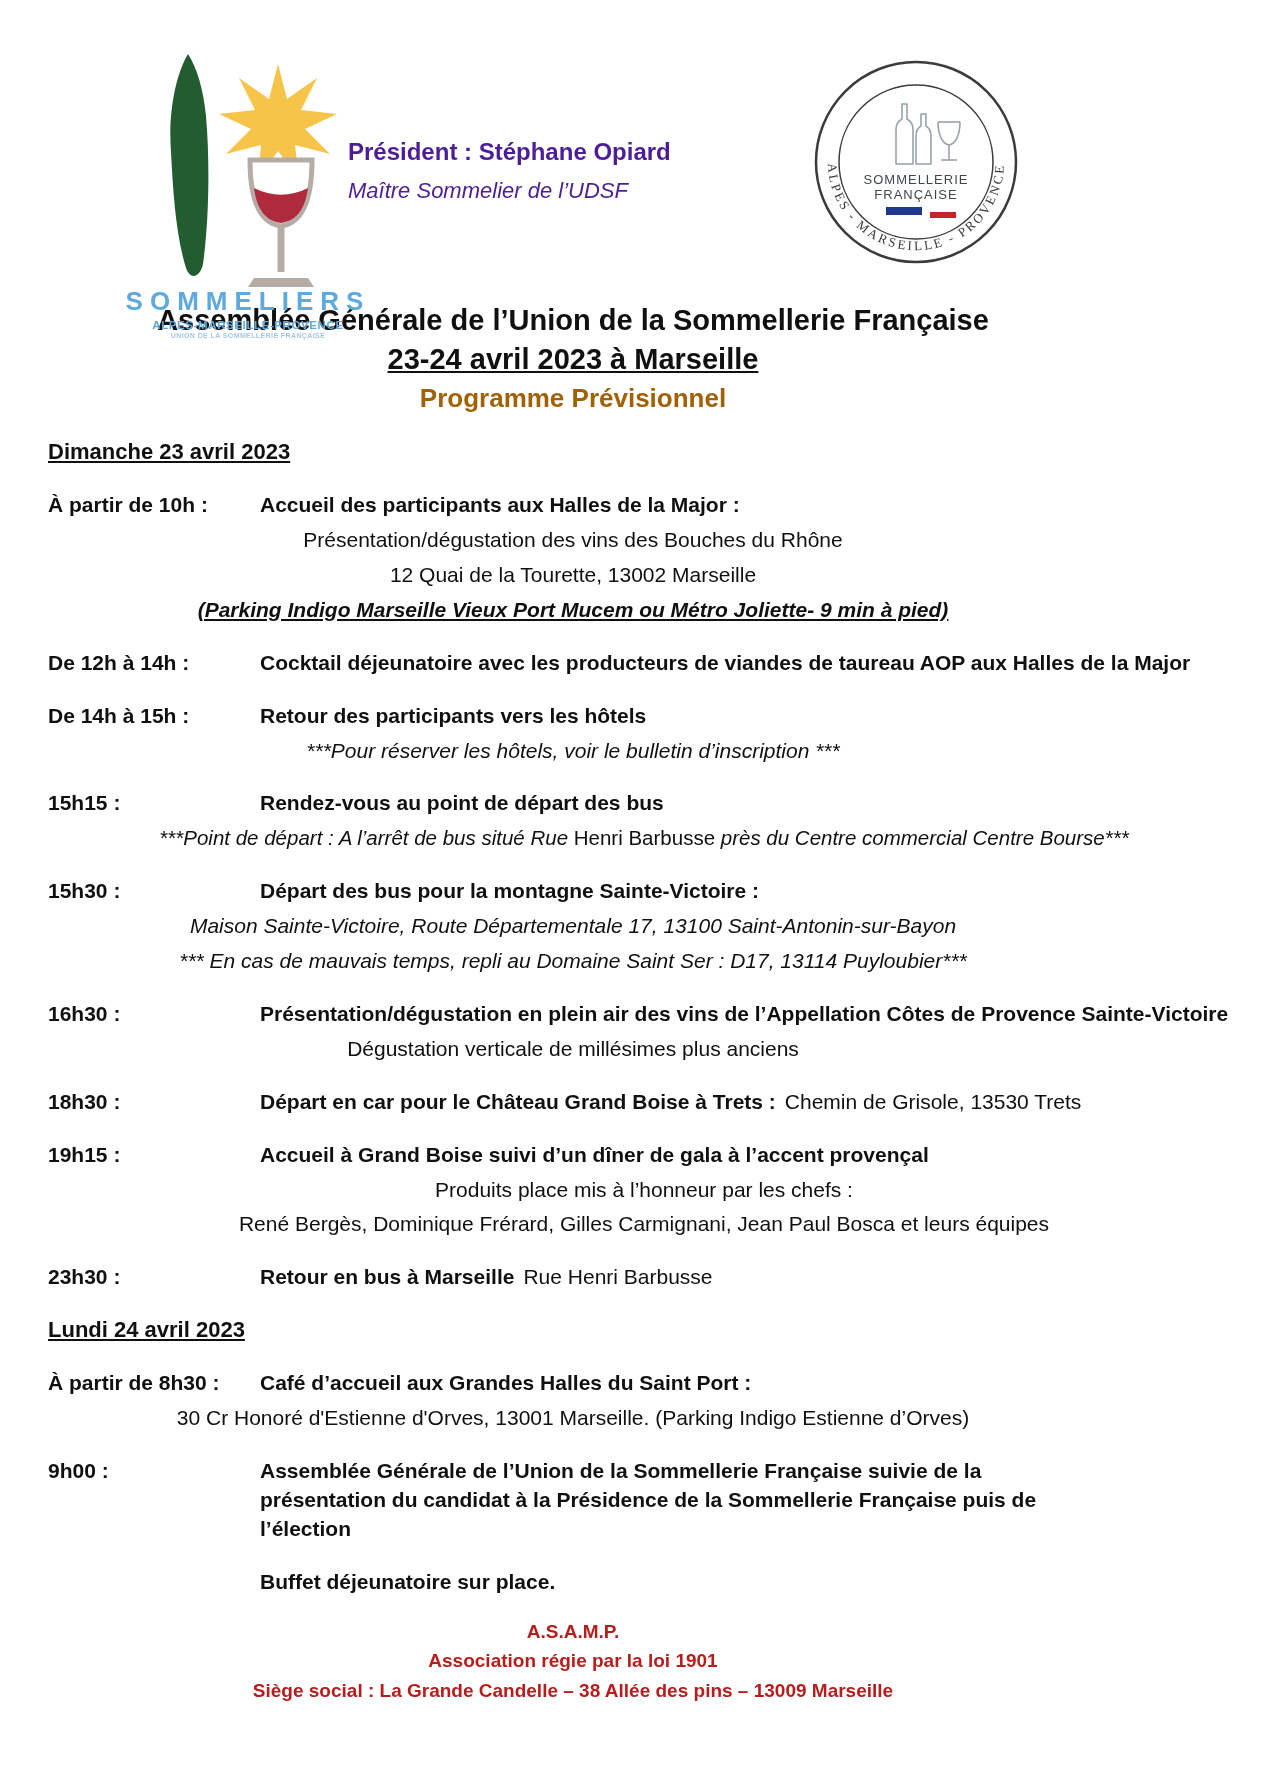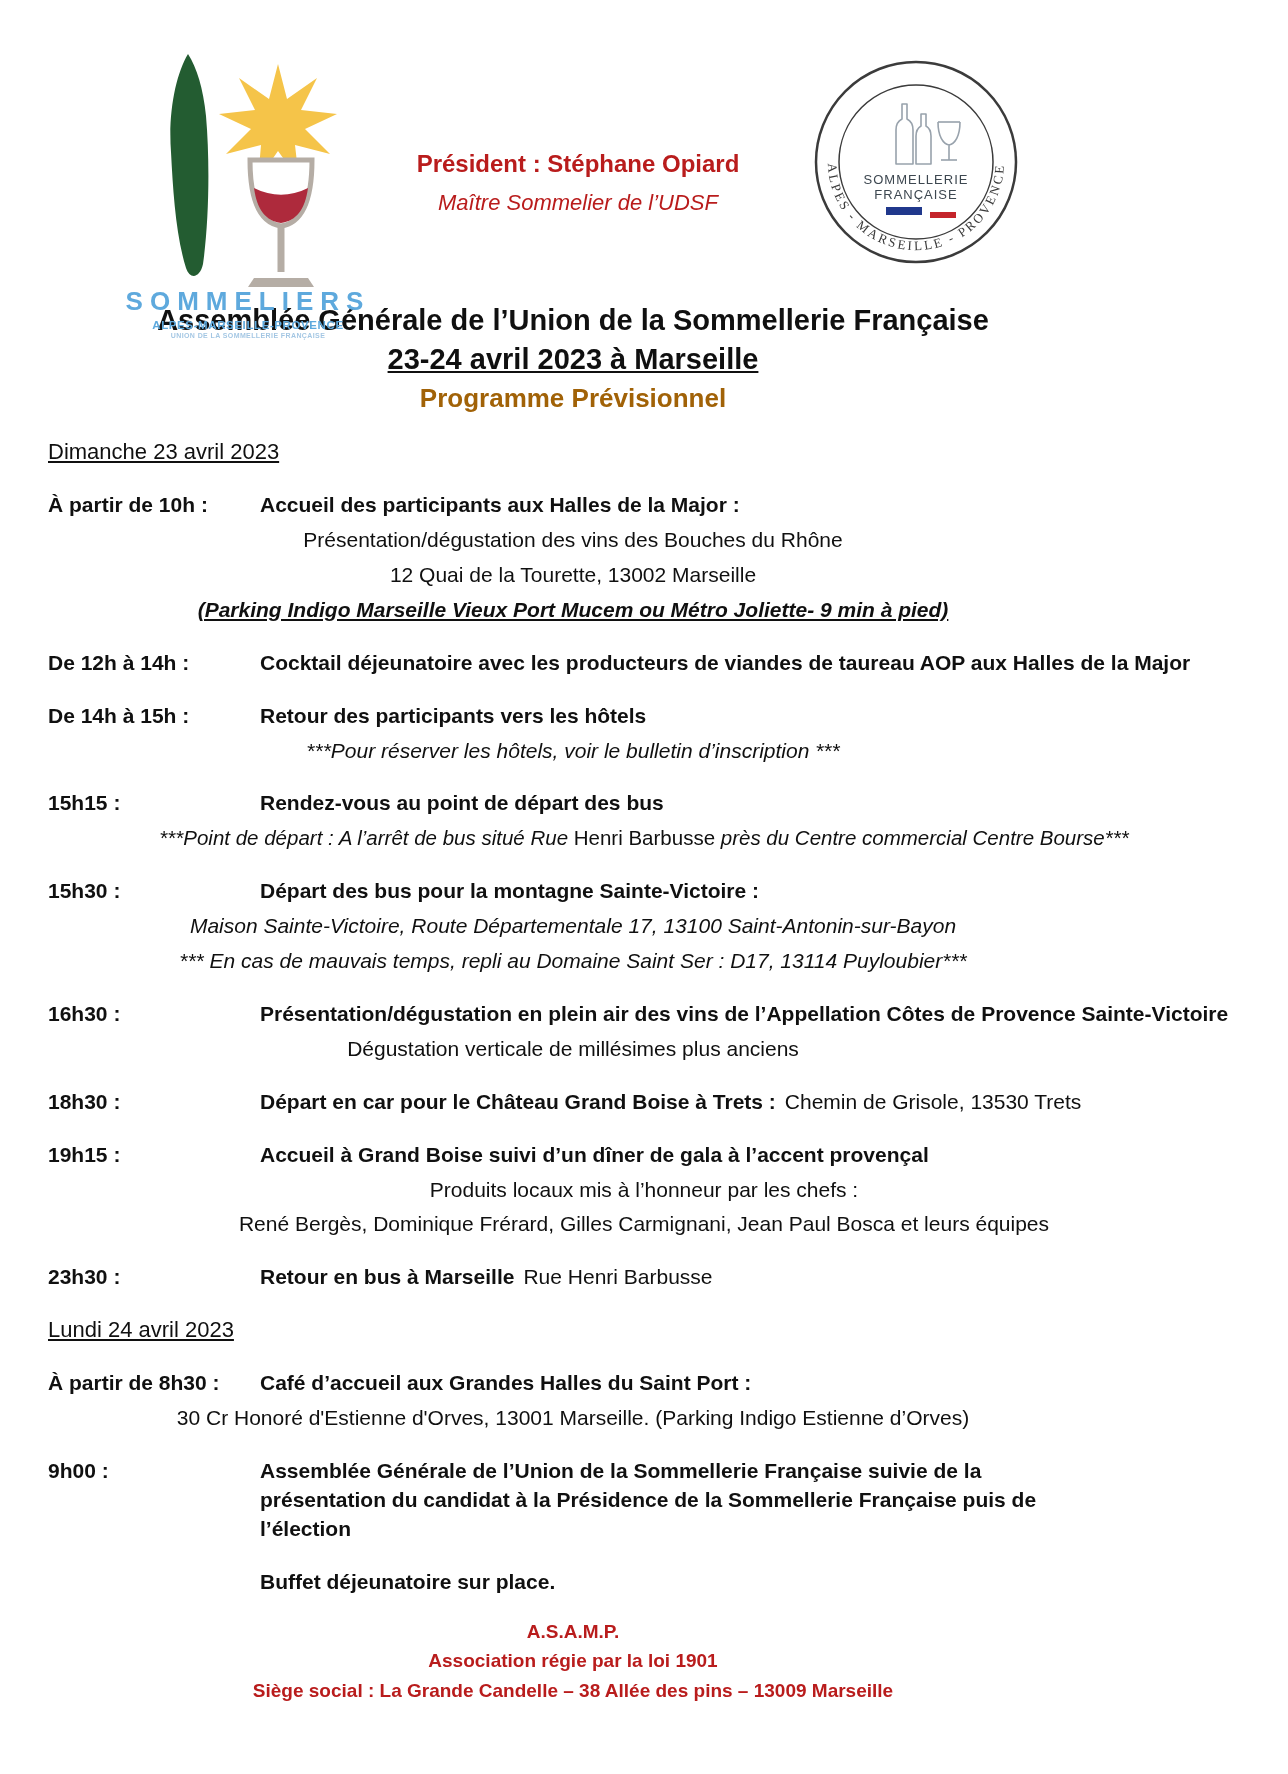--- a/index.html
+++ b/index.html
@@ -8,32 +8,32 @@
     padding:38px 48px 0 48px;position:relative;overflow:hidden;
     font-family:"Liberation Sans",sans-serif;color:#101010;background:#ffffff;
   }
   
   .header{position:relative;height:265px;}
   .logo-left{position:absolute;left:62px;top:2px;width:276px;text-align:center;}
   .logo-left svg{display:block;margin:0 auto;}
   .logo-name{color:#5EA9DD;font-weight:bold;font-size:26px;letter-spacing:7px;margin-top:-4px;}
   .logo-sub{color:#5EA9DD;font-weight:bold;font-size:11.5px;letter-spacing:0.6px;margin-top:2px;}
   .logo-tiny{color:#8db9dd;font-weight:bold;font-size:7px;letter-spacing:0.4px;opacity:.8;margin-top:1px;}
-  .president{position:absolute;left:300px;top:112px;width:460px;text-align:center;color:#b91c1c;}
+  .president{position:absolute;left:300px;top:100px;width:460px;color:#4c1d95;}
   .president .p1{font-weight:bold;font-size:24px;}
   .president .p2{font-style:italic;font-size:22px;margin-top:12px;}
   .seal{position:absolute;left:762px;top:18px;}
   
   .axis{width:1050px;text-align:center;}
   
   .t1{font-size:29px;font-weight:bold;line-height:1.18;}
   .t2{font-size:29px;font-weight:bold;text-decoration:underline;margin-top:5px;line-height:1.18;}
   .t3{font-size:26px;font-weight:bold;color:#a16207;margin-top:7px;line-height:1.18;}
   
-  .daylabel{margin-top:24px;font-size:22px;font-weight:normal;text-decoration:underline;line-height:1.3;}
+  .daylabel{margin-top:24px;font-size:22px;font-weight:bold;text-decoration:underline;line-height:1.3;}
   .entry{display:flex;margin-top:24px;font-size:21px;line-height:1.38;}
   .time{width:212px;flex:none;font-weight:bold;}
   .content{flex:1;font-weight:bold;}
   .content.narrow{max-width:800px;}
   .tail{font-weight:normal;margin-left:9px;}
   .extra{margin-top:6px;font-size:21px;line-height:1.38;width:1050px;text-align:center;}
   .extra.wide{width:auto;}
   .extra.long{width:auto;font-size:20.5px;}
   .xital{font-style:italic;}
   .xpark{font-weight:bold;font-style:italic;text-decoration:underline;}
@@ -143,21 +143,21 @@
 
   <div class="entry">
     <div class="time">18h30 :</div>
     <div class="content"><span>Départ en car pour le Château Grand Boise à Trets :</span><span class="tail">Chemin de Grisole, 13530 Trets</span></div>
   </div>
 
   <div class="entry">
     <div class="time">19h15 :</div>
     <div class="content">Accueil à Grand Boise suivi d’un dîner de gala à l’accent provençal</div>
   </div>
-  <div class="extra wide">Produits locaux mis à l’honneur par les chefs :</div>
+  <div class="extra wide">Produits place mis à l’honneur par les chefs :</div>
   <div class="extra wide">René Bergès, Dominique Frérard, Gilles Carmignani, Jean Paul Bosca et leurs équipes</div>
 
   <div class="entry">
     <div class="time">23h30 :</div>
     <div class="content"><span>Retour en bus à Marseille</span><span class="tail">Rue Henri Barbusse</span></div>
   </div>
 
   <div class="daylabel">Lundi 24 avril 2023</div>
 
   <div class="entry">

